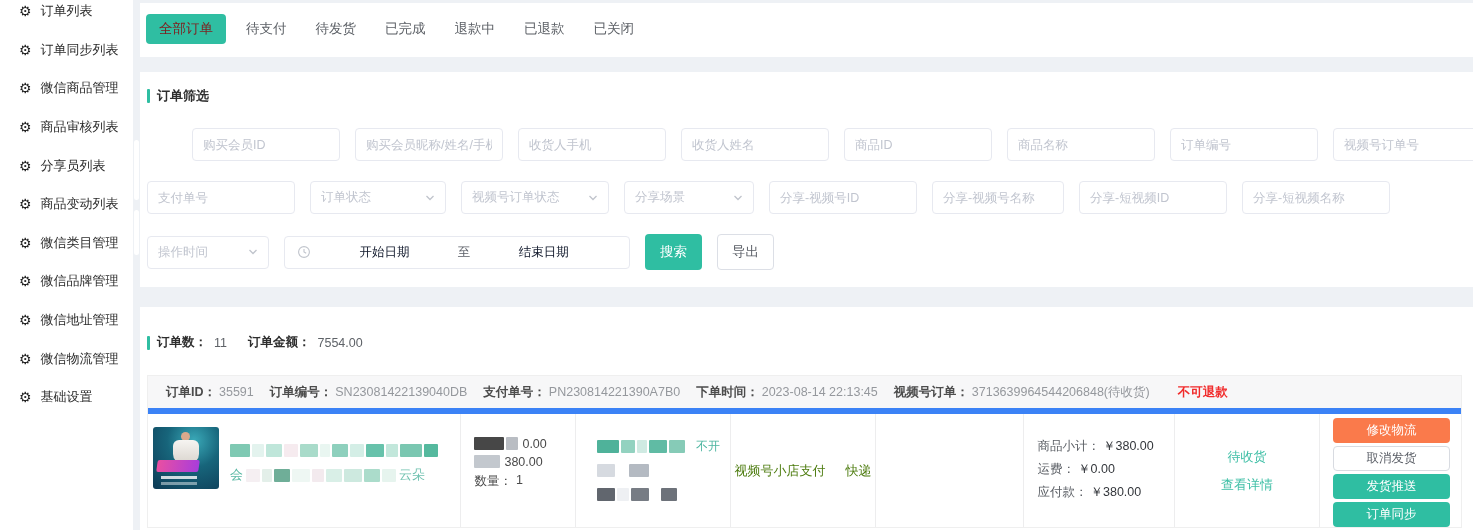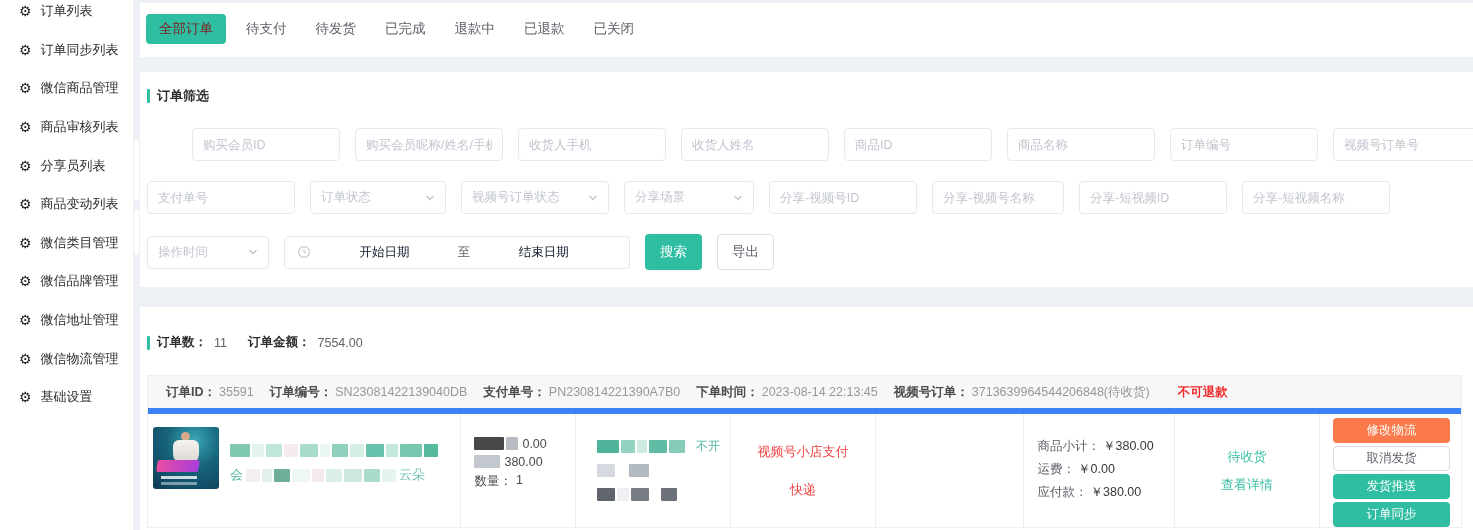--- a/index.html
+++ b/index.html
@@ -52,22 +52,22 @@
   .hpair{margin-right:16px;}
   .hl{font-weight:bold;color:#4c4c4c;}
   .hv{color:#95989d;margin-left:3px;}
   .no-refund{color:#f12b2b;font-weight:bold;margin-left:12px;}
   .card-body{display:flex;height:113px;}
   .col{box-sizing:border-box;border-left:1px solid #ededee;height:100%;}
   .col-first{border-left:none;}
   .col-product{width:313px;display:flex;padding:13px 0 0 5px;}
   .col-price{width:115px;padding:23px 0 0 13px;}
   .col-recipient{width:155px;padding:26px 10px 0 21px;font-family:Liberation Serif, serif;}
-  .col-payment{width:145px;display:flex;flex-direction:column;align-items:center;justify-content:center;gap:20px;
-       font-size:13px;color:#ef4444;}
+  .col-payment{width:145px;display:flex;flex-direction:row;align-items:center;justify-content:center;gap:20px;
+       font-size:13px;color:#4d7c0f;}
   .col-spacer{width:148px;}
   .col-totals{width:152px;padding:26px 0 0 14px;}
   .col-status{width:145px;display:flex;flex-direction:column;align-items:center;justify-content:center;gap:10px;
        font-size:13px;color:#3fbfa6;}
   .col-actions{width:142px;padding:4px 12px 0 13px;}
   
   .poster{width:66px;height:62px;border-radius:3px;position:relative;overflow:hidden;flex:0 0 auto;
        background:radial-gradient(circle at 62% 22%, #3aa9b8 0%, #17657b 42%, #0d3a55 100%);}
   .poster-head{position:absolute;top:5px;left:28px;width:9px;height:9px;border-radius:50%;background:#d9a98c;}
   .poster-body{position:absolute;top:13px;left:20px;width:26px;height:24px;border-radius:6px 6px 10px 10px;

